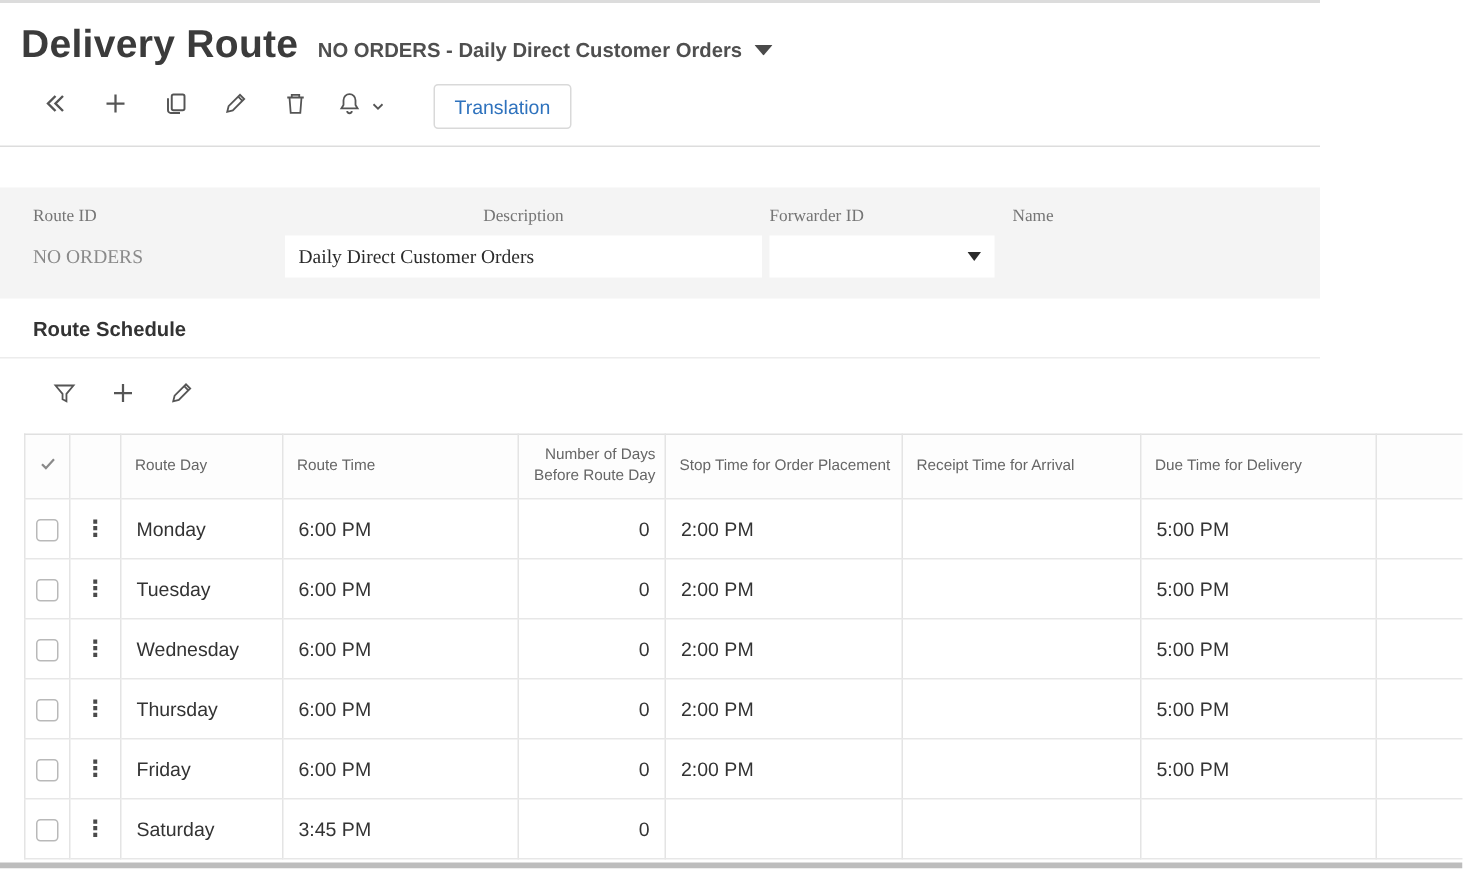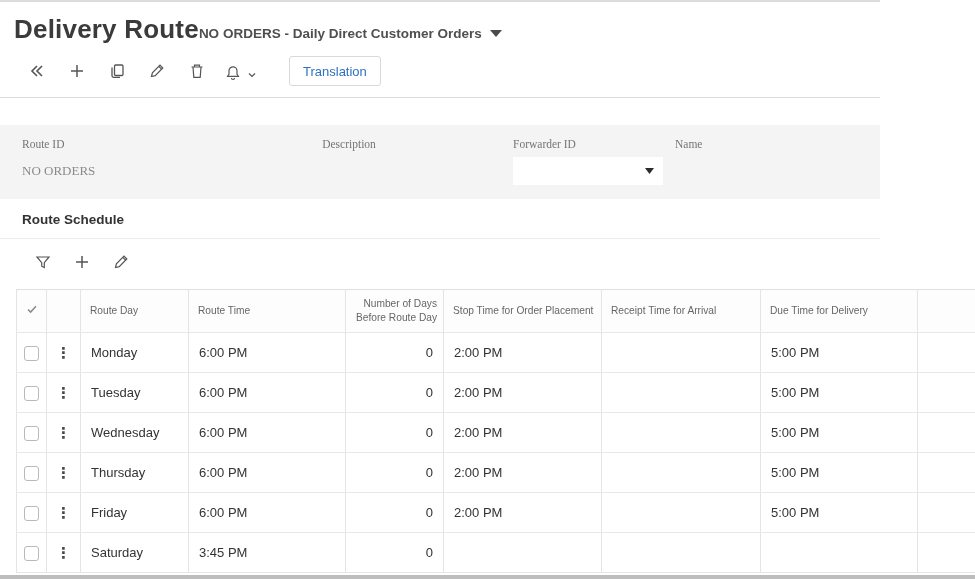--- a/index.html
+++ b/index.html
@@ -6,26 +6,26 @@
   html, body { width: 975px; height: 579px; }
   body {
     font-family: "Liberation Sans", "DejaVu Sans", sans-serif;
     background: #fff; color: #333; overflow: hidden;
   }
   .app { width: 880px; height: 579px; border-top: 2px solid #dcdcdc; display: flex; flex-direction: column; background: #fff; }
 
   
   .page-header { display: flex; align-items: baseline; padding: 12px 0 2px 14px; }
   .page-title { font-size: 26px; font-weight: bold; color: #3b3b3b; letter-spacing: .2px; }
-  .record-selector { display: flex; align-items: center; cursor: pointer; justify-content: flex-end; }
+  .record-selector { display: flex; align-items: center; margin-left: 13px; cursor: pointer; justify-content: flex-end; }
   .record-label { font-size: 13.5px; font-weight: bold; color: #4f4f4f; }
   .record-caret { margin-left: 8px; display: inline-flex; }
 
   
-  .main-toolbar { display: flex; align-items: flex-end; padding: 9px 0 11px 24px; }
+  .main-toolbar { display: flex; align-items: center; padding: 9px 0 11px 24px; }
   .icon-btn { width: 26px; height: 26px; display: flex; align-items: center; justify-content: center; margin-right: 14px; cursor: pointer; border-radius: 2px; }
   .bell-group { display: flex; align-items: center; margin-right: 18px; cursor: pointer; }
   .btn-translation {
     margin-left: 14px; height: 30px; padding: 0 13px; background: #fff;
     border: 1px solid #d9d9d9; border-radius: 3px; color: #2e72bd;
     font-size: 13px; cursor: pointer; font-family: inherit;
   }
   .toolbar-divider { border: 0; border-top: 1px solid #ddd; }
   .white-gap { height: 27px; }
 
@@ -141,20 +141,21 @@
   <hr class="toolbar-divider">
   <div class="white-gap"></div>
 
   <div class="form-panel">
     <div class="field f-route-id">
       <span class="field-label">Route ID</span>
       <span class="static-value">NO ORDERS</span>
     </div>
     <div class="field f-description">
       <span class="field-label">Description</span>
+      <input class="text-input" type="text" value="Daily Direct Customer Orders" style="">
     </div>
     <div class="field f-forwarder">
       <span class="field-label">Forwarder ID</span>
       <span class="dropdown">
         <span class="dd-value"></span>
         <span class="dd-caret">
           <svg width="9" height="6" viewBox="0 0 9 6">
               <path d="M0 0h9L4.5 6z" fill="#2b2b2b"></path>
             </svg>
         </span>

